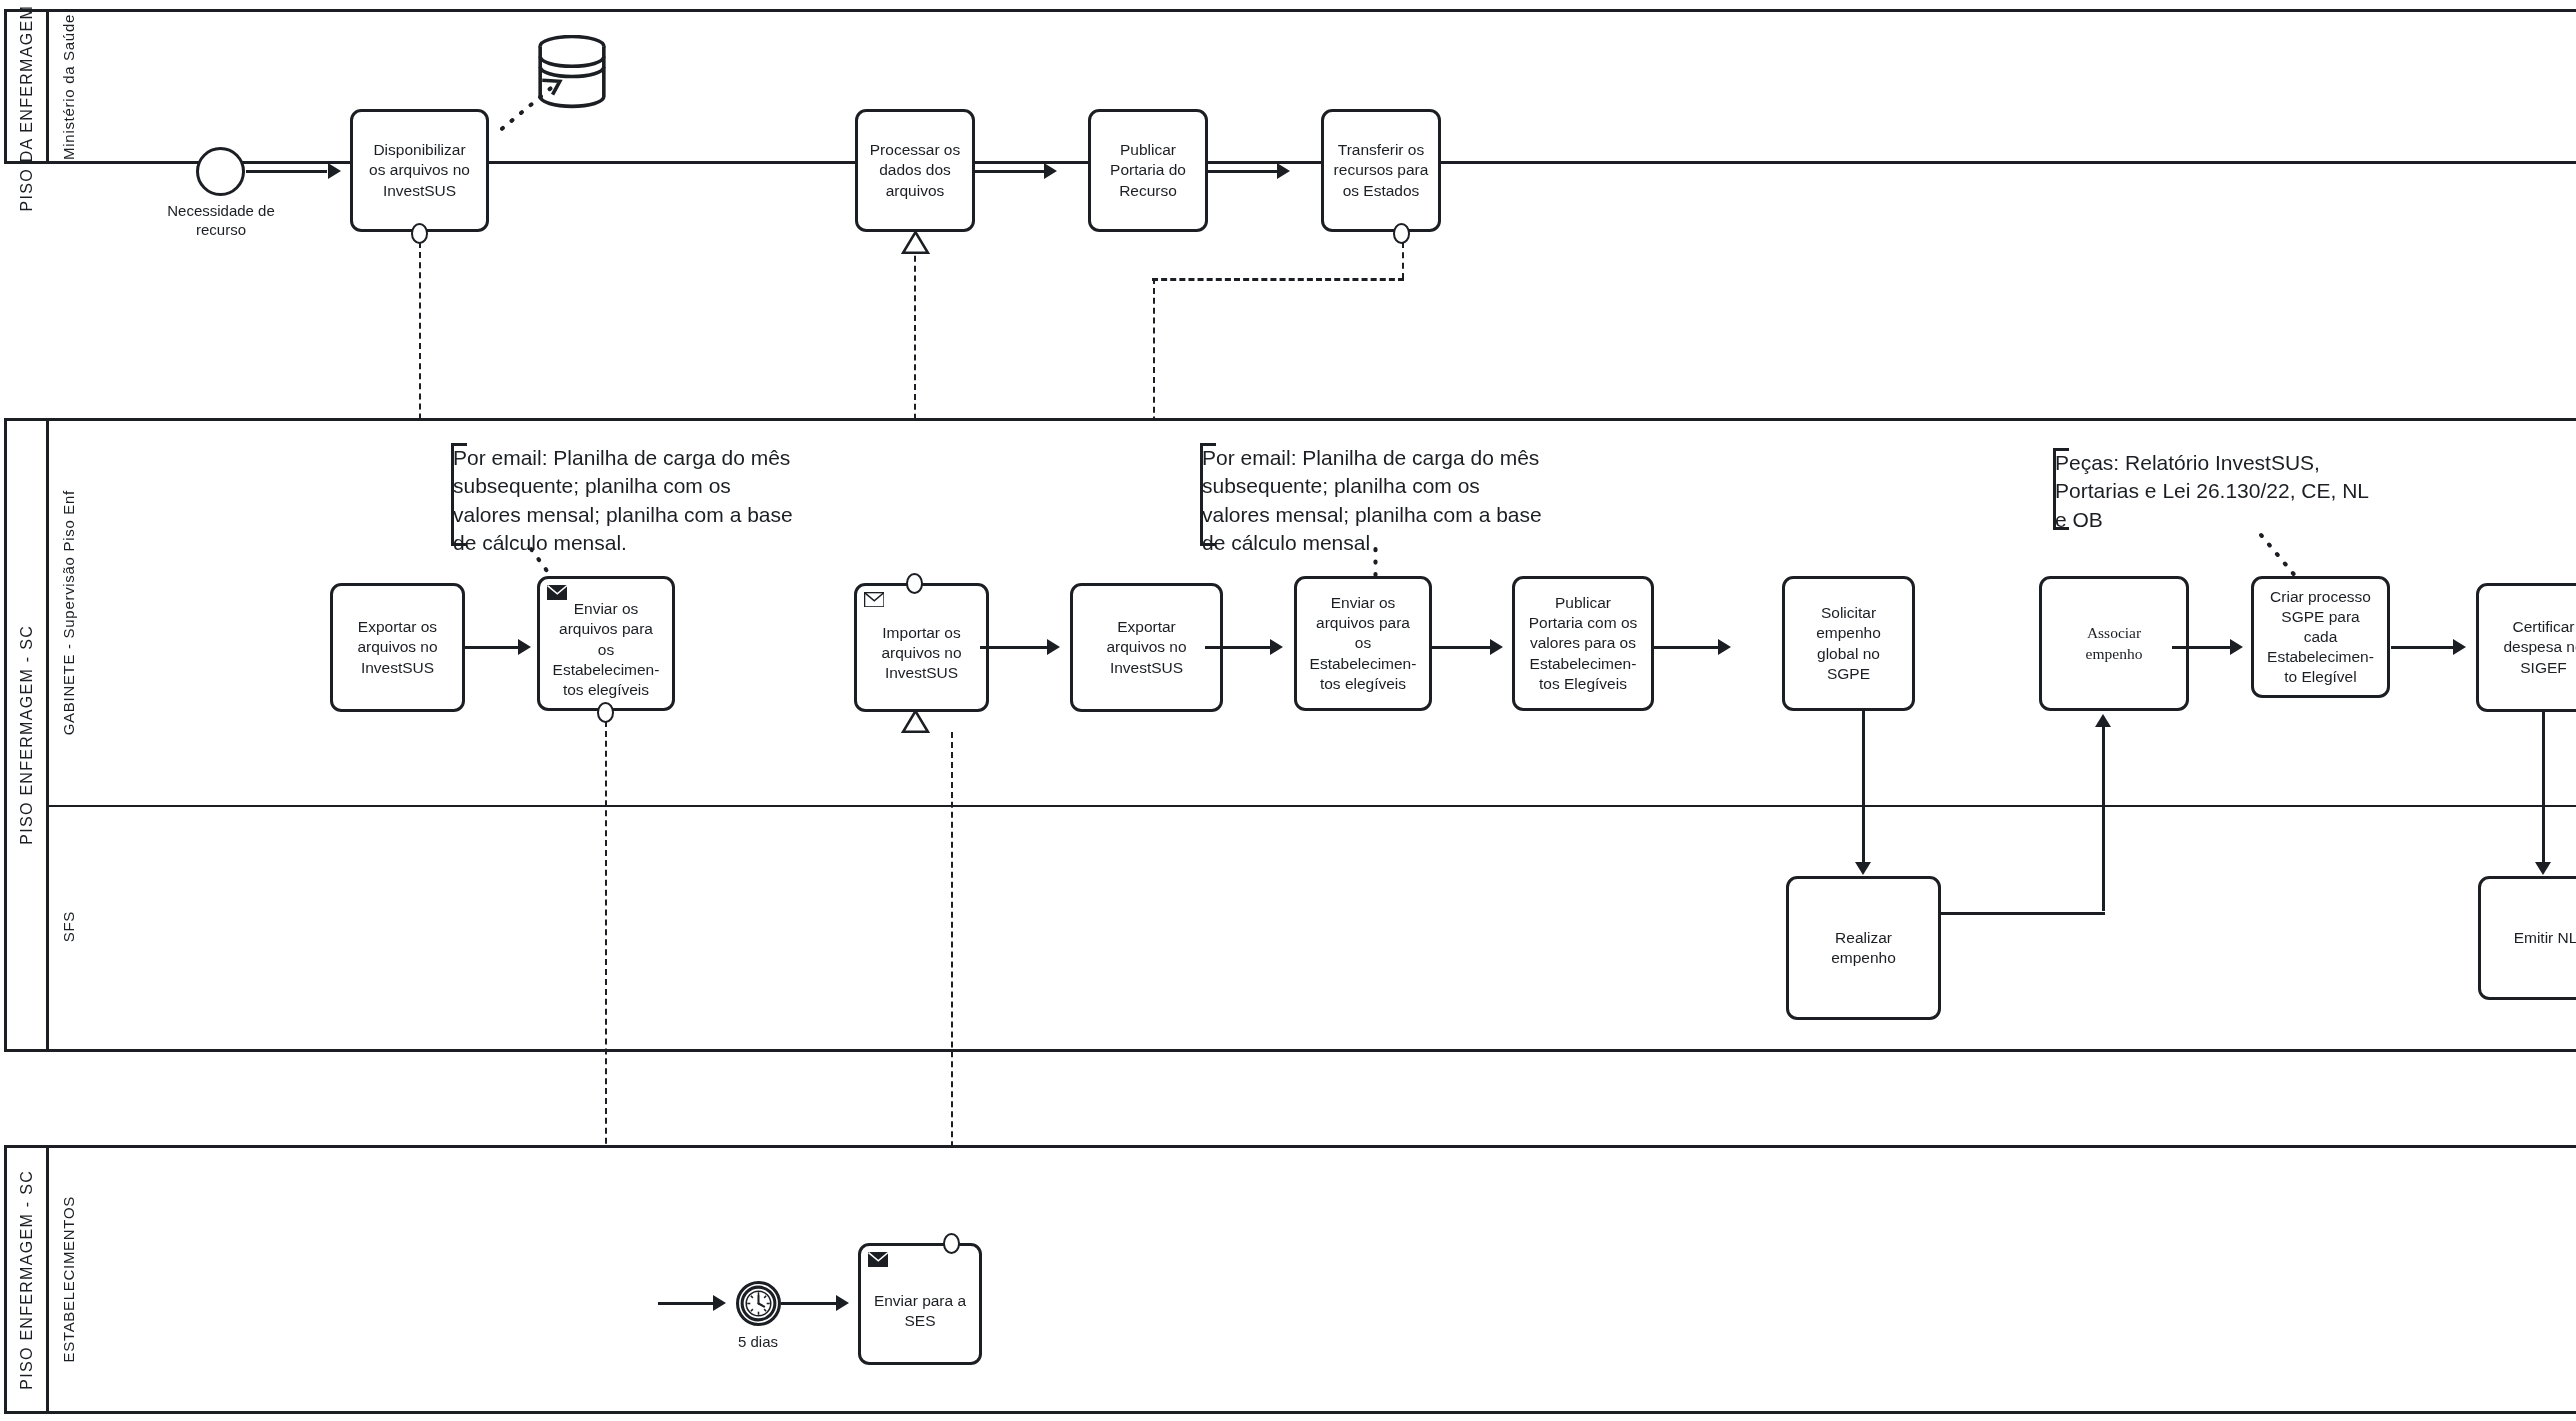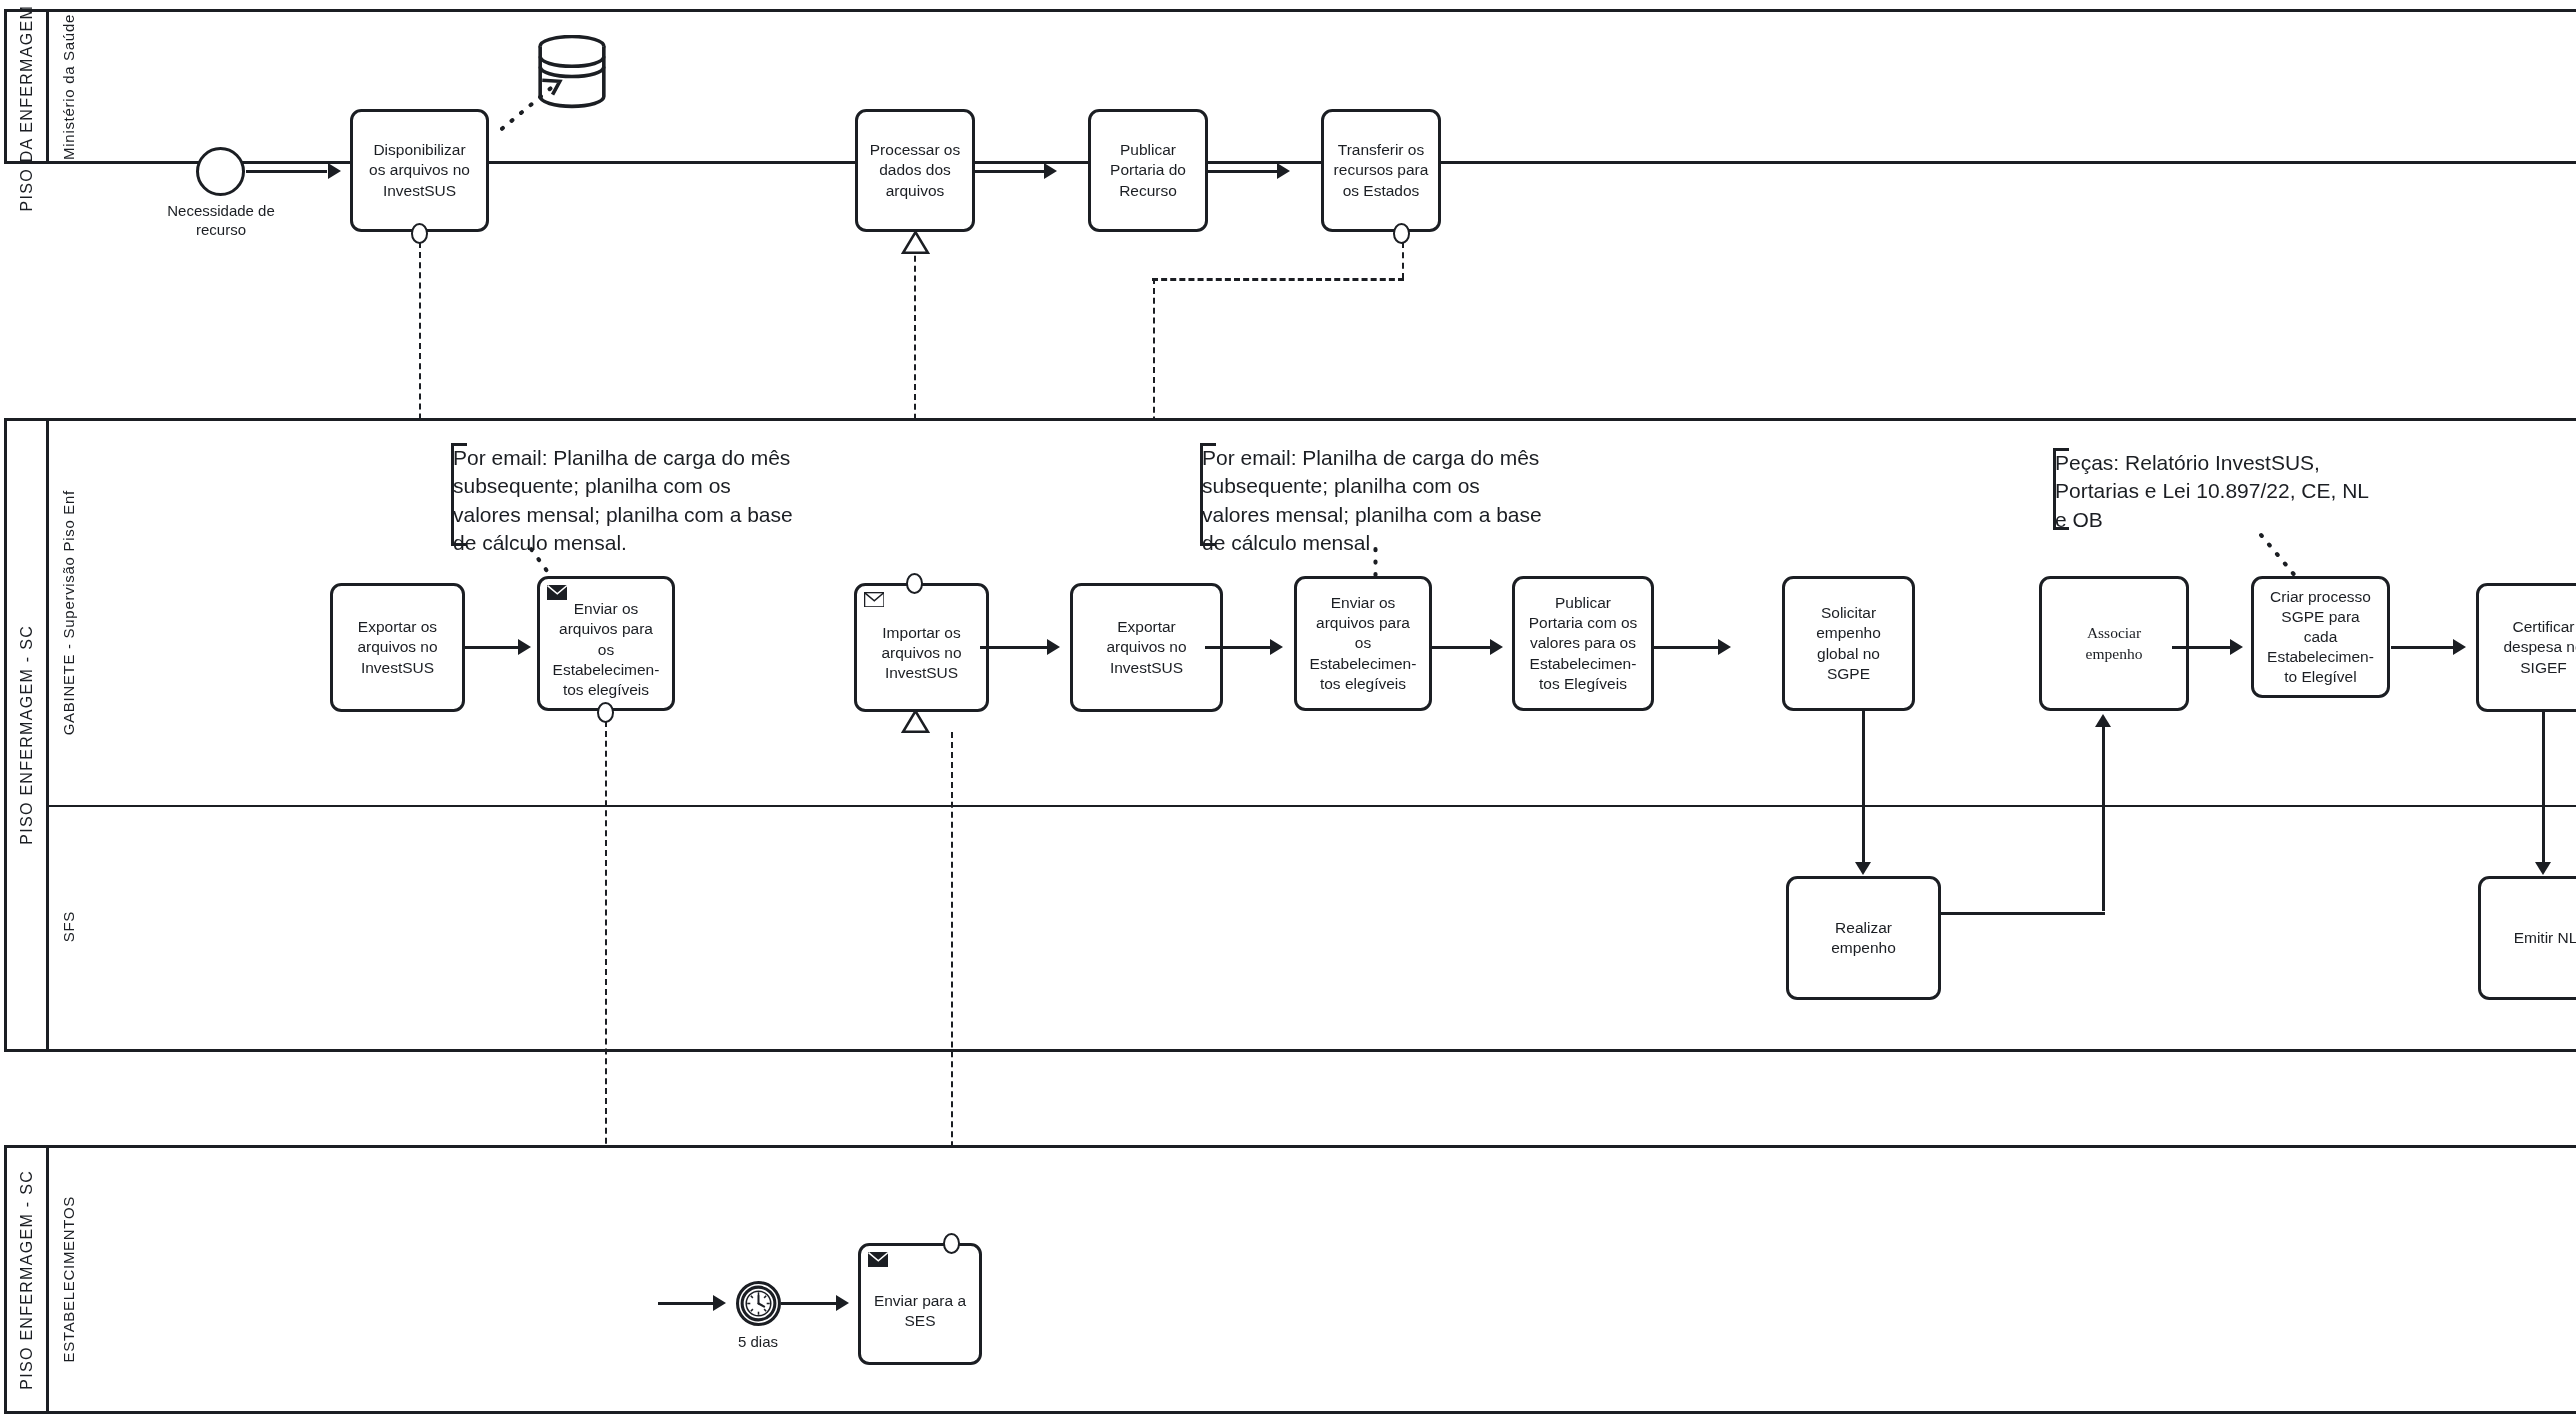--- a/index.html
+++ b/index.html
@@ -164,21 +164,21 @@
   <div class="annot" style="left:1200px;top:443px;width:350px;height:103px;">
     <div class="annot-bracket"></div>
     <div class="annot-text">Por email: Planilha de carga do mês subsequente; planilha com os valores mensal; planilha com a base de cálculo mensal</div>
   </div>
   <svg class="dotted-assoc" style="left:1360px;top:546px;width:31px;height:57px;" viewBox="0 0 60 110">
     <line x1="30" y1="6" x2="30" y2="100" stroke="#1b1e23" stroke-width="8" stroke-dasharray="2 22" stroke-linecap="round"></line>
   </svg>
 
   <div class="annot" style="left:2053px;top:448px;width:319px;height:82px;">
     <div class="annot-bracket"></div>
-    <div class="annot-text">Peças: Relatório InvestSUS, Portarias e Lei 10.897/22, CE, NL e OB</div>
+    <div class="annot-text">Peças: Relatório InvestSUS, Portarias e Lei 26.130/22, CE, NL e OB</div>
   </div>
   <svg class="dotted-assoc" style="left:2257px;top:531px;width:67px;height:67px;" viewBox="0 0 130 130">
     <line x1="8" y1="8" x2="100" y2="118" stroke="#1b1e23" stroke-width="8" stroke-dasharray="2 22" stroke-linecap="round"></line>
   </svg>
 
   <div class="task" style="left:330px;top:583px;width:135px;height:129px;">
     <span class="lbl">Exportar os<br>arquivos no<br>InvestSUS</span>
   </div>
   <div class="sf sf-h" style="left:465px;top:646px;width:54px;"></div>
   <div class="arrow-r" style="left:518px;top:639px;"></div>
@@ -256,21 +256,21 @@
   <div class="sf sf-h" style="left:2391px;top:646px;width:63px;"></div>
   <div class="arrow-r" style="left:2453px;top:639px;"></div>
 
   <div class="task" style="left:2476px;top:583px;width:135px;height:129px;">
     <span class="lbl">Certificar<br>despesa no<br>SIGEF</span>
   </div>
 
   <div class="sf sf-v" style="left:2542px;top:712px;height:150px;"></div>
   <div class="arrow-d" style="left:2535px;top:862px;"></div>
 
-  <div class="task" style="left:1786px;top:876px;width:155px;height:124px;">
+  <div class="task" style="left:1786px;top:876px;width:155px;height:144px;">
     <span class="lbl">Realizar<br>empenho</span>
   </div>
 
   <div class="task" style="left:2478px;top:876px;width:135px;height:124px;">
     <span class="lbl">Emitir NL</span>
   </div>
 
   <div class="pool" style="left:4.1px;top:1145px;width:3097px;height:269px;">
     <div class="pool-title">
       <span>PISO ENFERMAGEM - SC</span>

